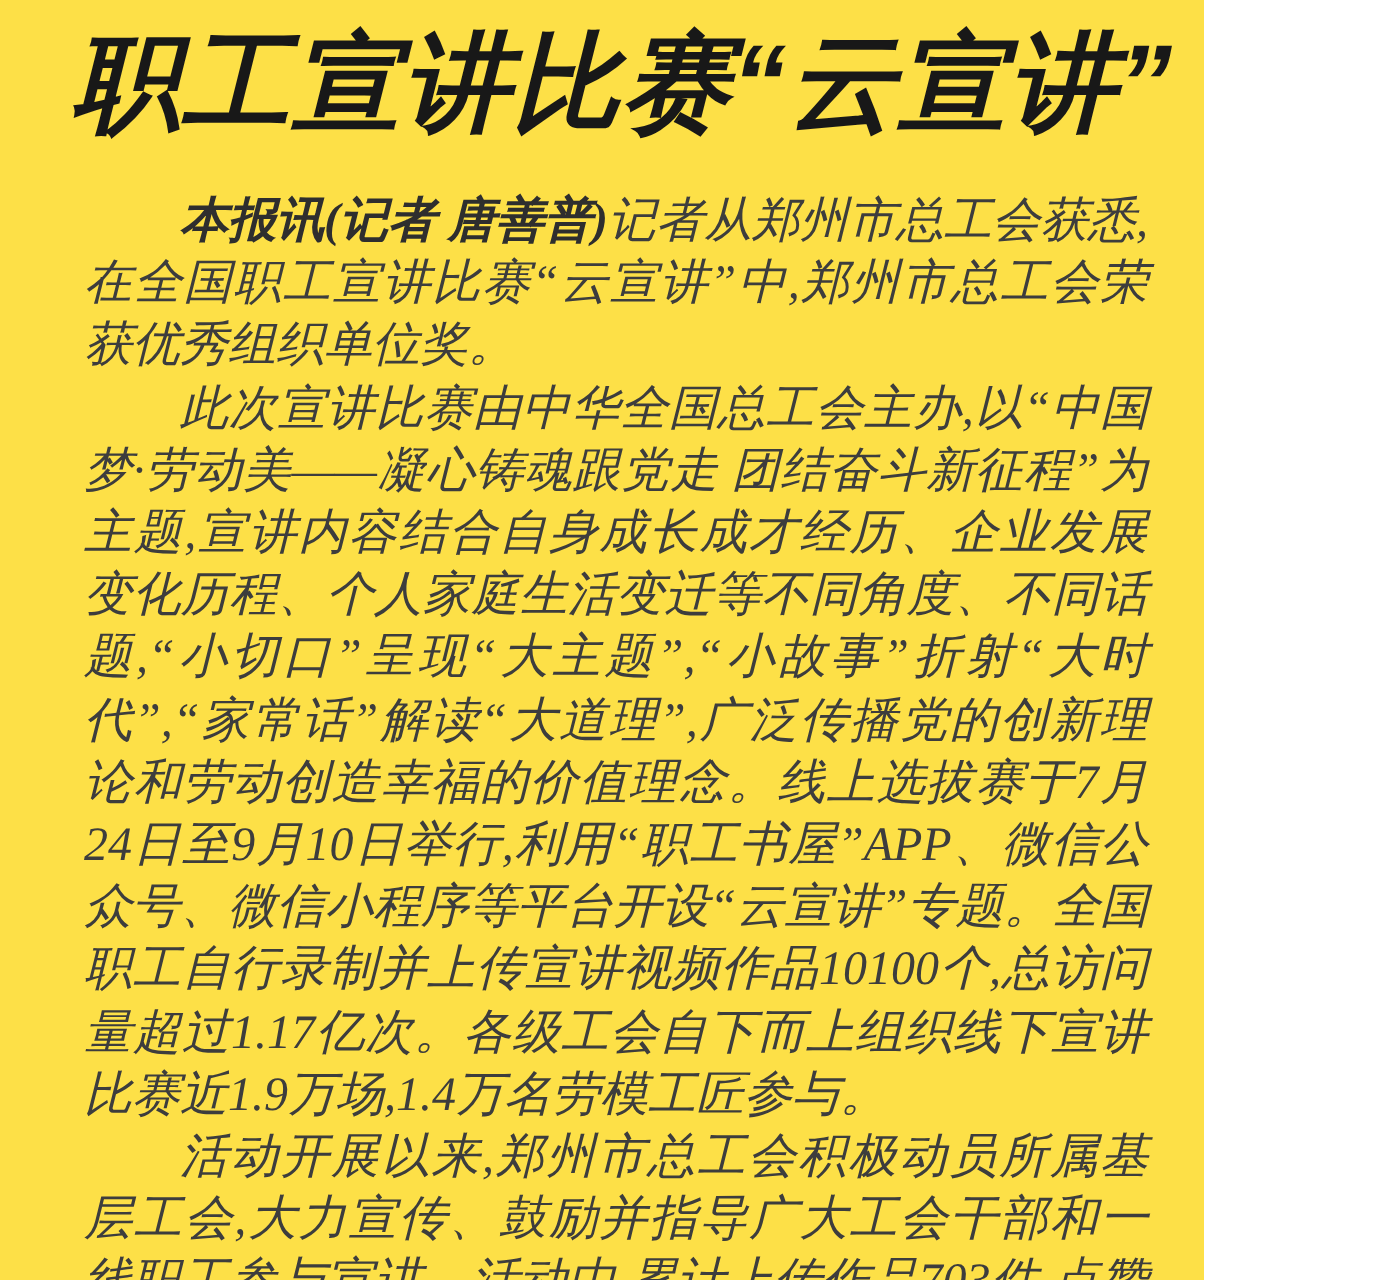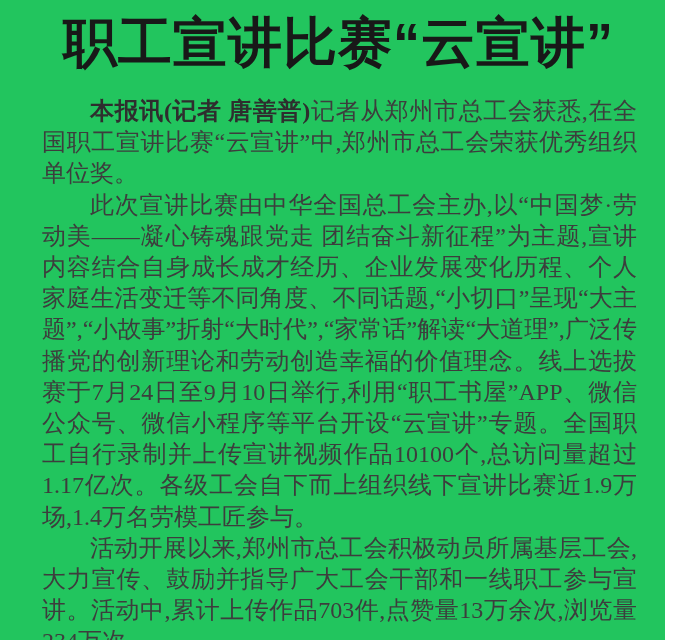--- a/index.html
+++ b/index.html
@@ -2,25 +2,26 @@
 <html><head>
 <meta charset="utf-8">
 <style>
   html, body {
     margin: 0;
     padding: 0;
     background: #ffffff;
   }
   .page {
     position: relative;
-    width: 665px;
+    width: 602px;
     height: 640px;
-    background: #22c55e;
+    background: #fde047;
     overflow: hidden;
     box-sizing: border-box;
+    font-style: italic;
   }
   .headline {
     margin: 10px 24px 0 36px;
     text-align: center;
     font-family: "Liberation Sans", "DejaVu Sans", sans-serif;
     font-weight: bold;
     color: #181818;
     font-size: 54px;
     line-height: 64px;
     letter-spacing: 1px;

